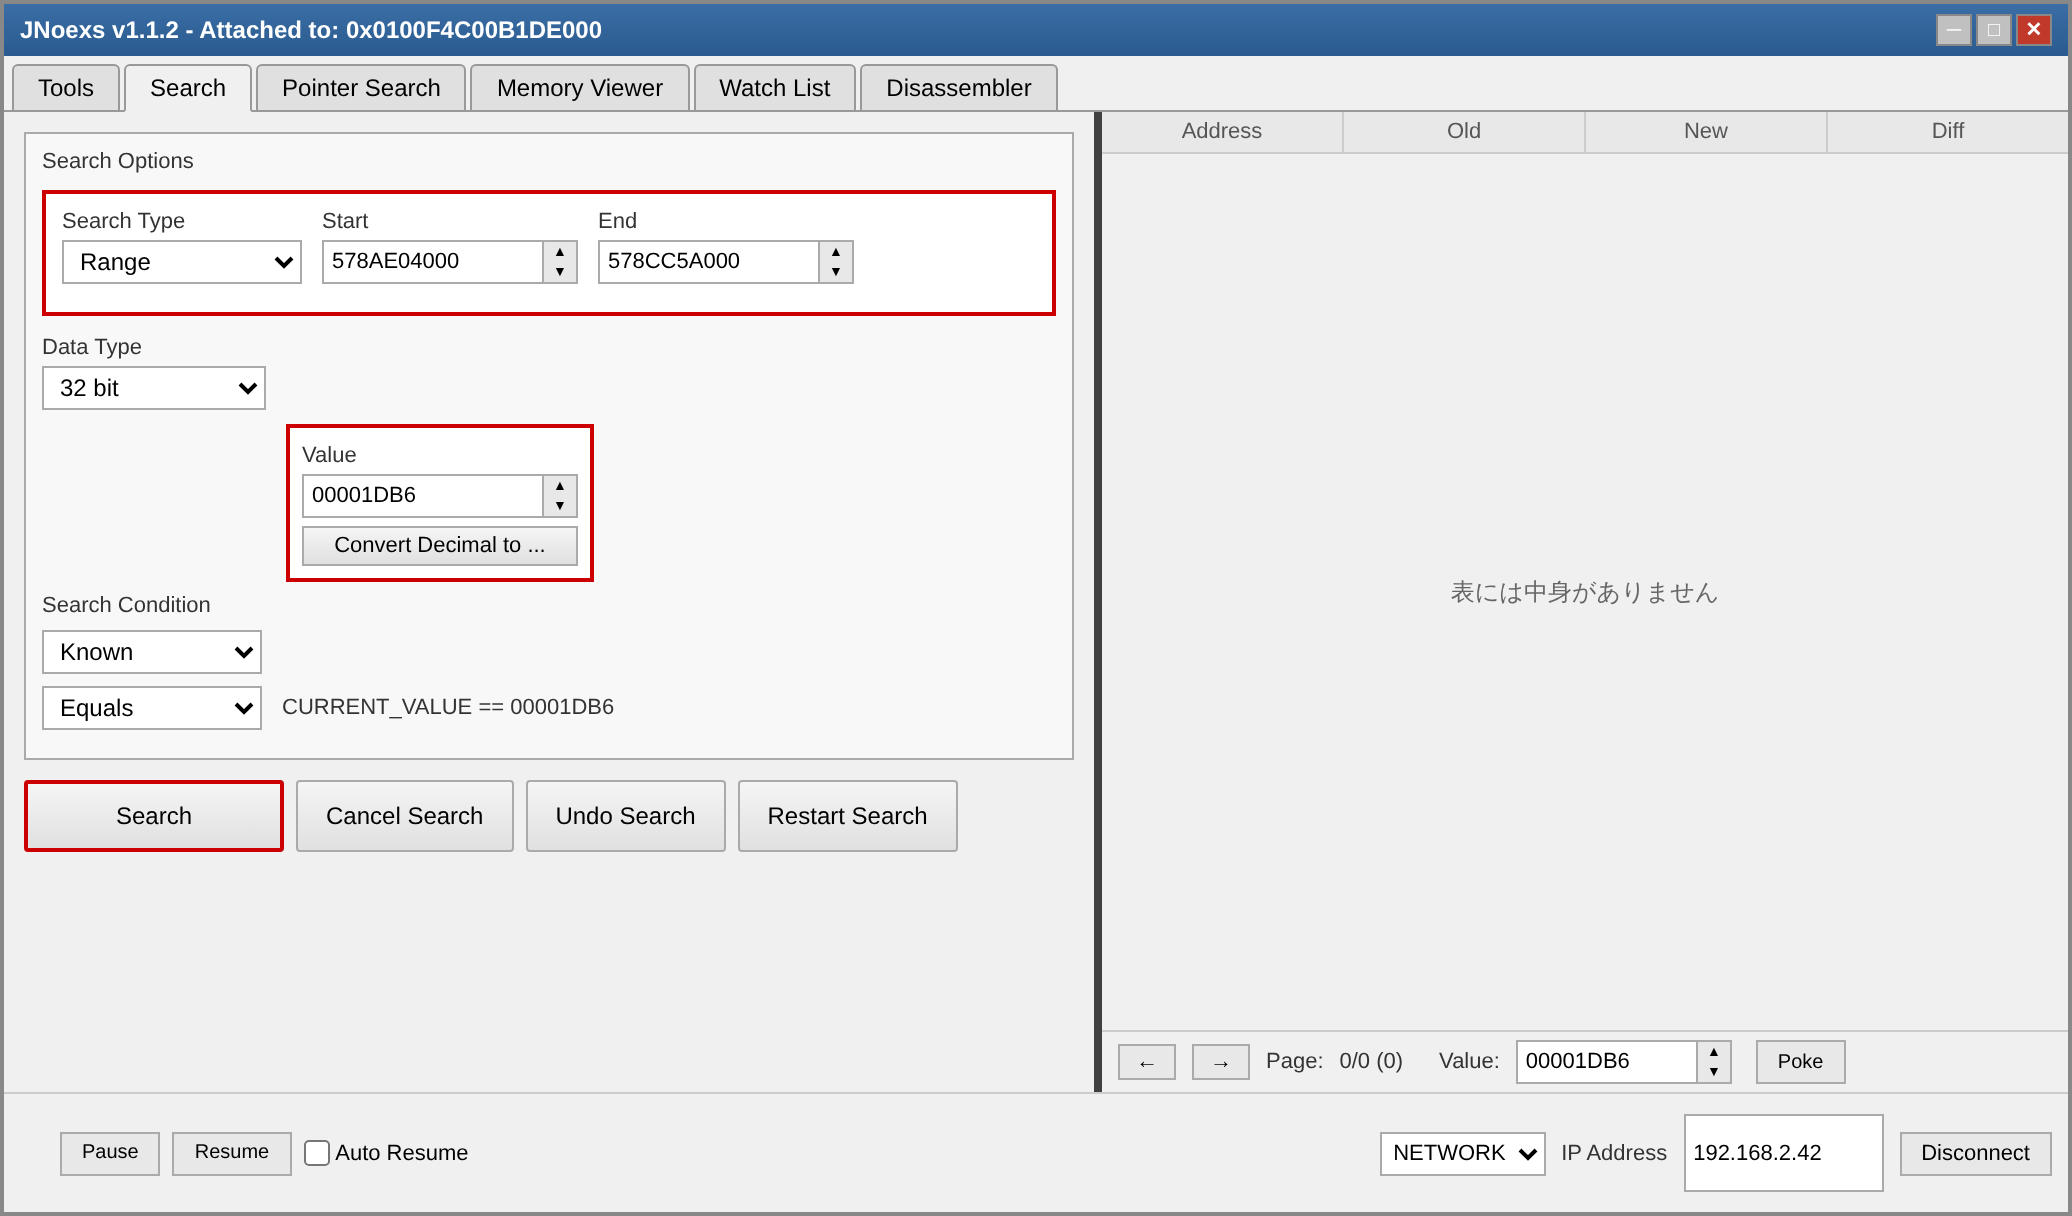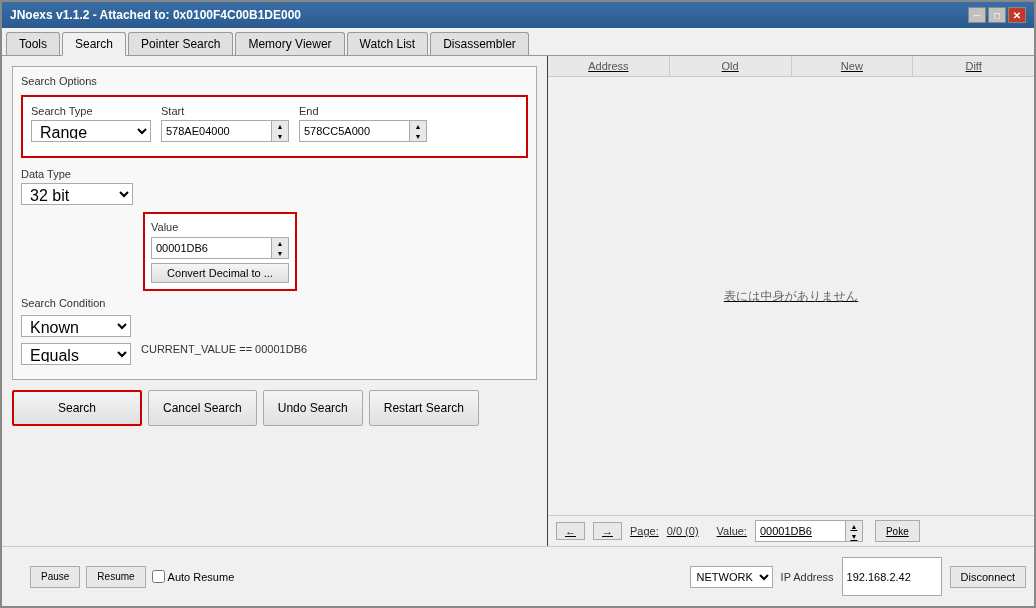--- a/index.html
+++ b/index.html
@@ -80,24 +80,23 @@
       flex: 1;
       overflow: hidden;
     }
     .left-panel {
       width: 545px;
       padding: 10px;
       flex-shrink: 0;
     }
     .right-panel {
       flex: 1;
-      border-left: 1px solid #404040;
+      border-left: 4px solid #404040;
       display: flex;
       flex-direction: column;
-      text-decoration: underline;
     }
     .search-options-box {
       border: 1px solid #aaa;
       background: #f8f8f8;
       padding: 8px;
       margin-bottom: 10px;
     }
     .search-options-title {
       font-size: 11px;
       color: #333;
@@ -123,21 +122,21 @@
     }
     .field-label {
       font-size: 11px;
       color: #333;
     }
     .select-input {
       padding: 2px 4px;
       border: 1px solid #aaa;
       background: white;
       height: 22px;
-      font-size: 16px;
+      font-size: 12px;
     }
     .spinbox {
       display: flex;
       align-items: center;
     }
     .spinbox input {
       width: 110px;
       padding: 2px 4px;
       border: 1px solid #aaa;
       border-right: none;
@@ -170,21 +169,21 @@
       margin-bottom: 6px;
     }
     .value-red-box {
       border: 2px solid #cc0000;
       padding: 6px;
       background: white;
       margin-top: 44px;
     }
     .condition-row {
       display: flex;
-      align-items: flex-start;
+      align-items: center;
       gap: 6px;
       margin-bottom: 6px;
     }
     .expression-text {
       font-size: 11px;
       color: #333;
       margin-left: 4px;
     }
     .button-row {
       display: flex;

